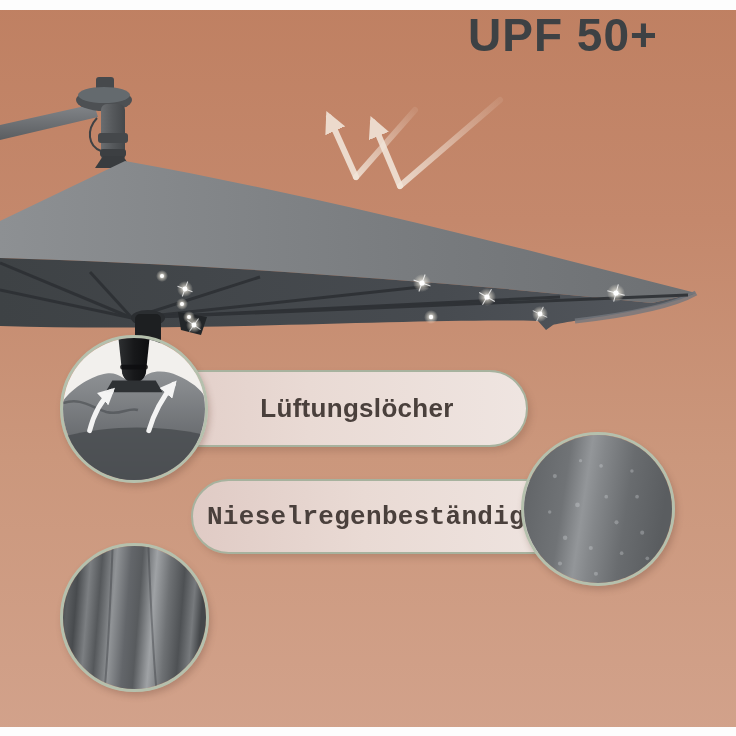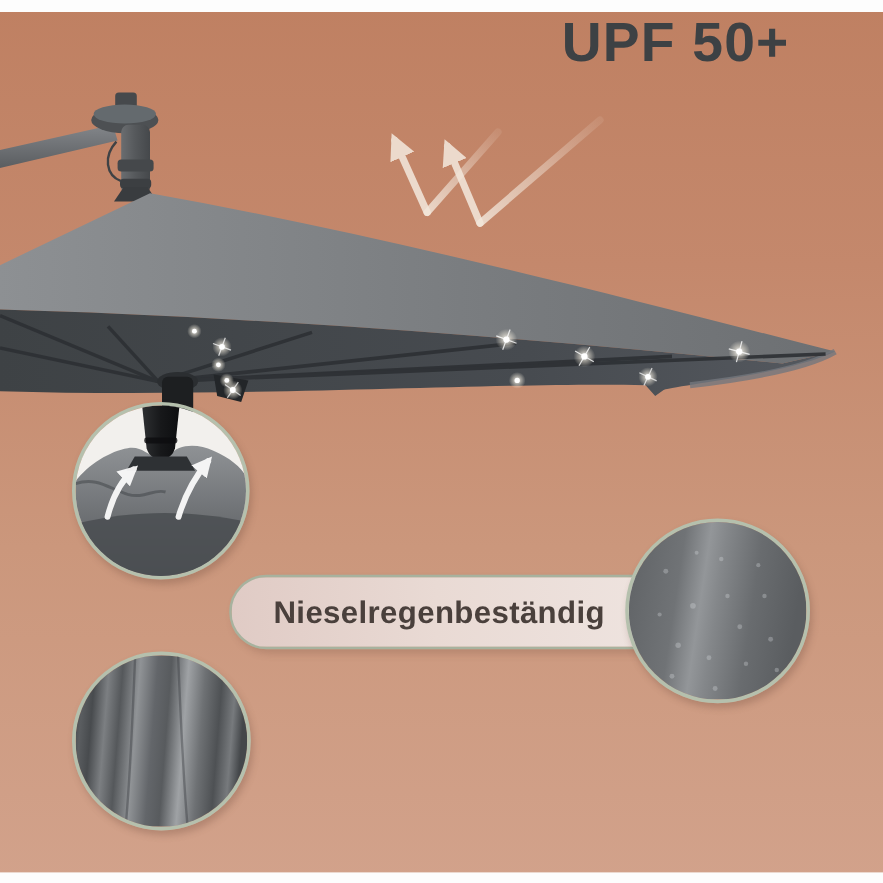--- a/index.html
+++ b/index.html
@@ -18,21 +18,21 @@
   svg.layer{position:absolute;left:0;top:0;z-index:2;}
   .pill{
     position:absolute;z-index:5;box-sizing:border-box;
     background:linear-gradient(90deg,#e0cbc5 0%,#e9dad4 45%,#efe5e1 100%);
     border:2px solid #a7b29e;border-radius:42px;
     box-shadow:3px 4px 6px rgba(118,80,64,.25);
     display:flex;align-items:center;justify-content:center;
     font-size:26px;font-weight:600;color:#4a403c;letter-spacing:.3px;
   }
   .pill1{left:128px;top:370px;width:400px;height:77px;padding-left:58px;}
-  .pill2{left:191px;top:479px;width:384px;height:62px;padding-right:34px;}
+  .pill2{left:191px;top:479px;width:384px;height:75px;padding-right:34px;font-family:Liberation Mono, monospace;}
   .pill3{left:108px;top:586px;width:430px;height:77px;padding-left:62px;}
   .closeup{
     position:absolute;z-index:6;border-radius:50%;overflow:hidden;box-sizing:border-box;
     border:3px solid #b5c0ad;box-shadow:2px 4px 6px rgba(110,74,58,.3);
   }
   .closeup svg{display:block;width:100%;height:100%;}
   .c1{left:60px;top:335px;width:148px;height:148px;}
   .c2{left:521px;top:432px;width:154px;height:154px;}
   .c3{left:60px;top:543px;width:149px;height:149px;}
 </style>
@@ -189,20 +189,23 @@
     <g fill="none" stroke-linecap="round">
       <line x1="415" y1="110" x2="356" y2="177" stroke="url(#fade1)" stroke-width="6"></line>
       <line x1="356" y1="177" x2="329" y2="117" stroke="#f2e6da" stroke-width="6" opacity="0.88" marker-end="url(#ah)"></line>
       <line x1="500" y1="100" x2="400" y2="186" stroke="url(#fade2)" stroke-width="6"></line>
       <line x1="400" y1="186" x2="373" y2="122" stroke="#f2e6da" stroke-width="6" opacity="0.88" marker-end="url(#ah)"></line>
     </g>
   </svg>
 
   <div class="upf">UPF 50+</div>
 
+  <div class="pill pill1">
+    <span>Lüftungslöcher</span>
+  </div>
   <div class="pill pill2">
     <span>Nieselregenbeständig</span>
   </div>
 
   <div class="closeup c1">
     <svg viewBox="0 0 144 144">
       <defs>
         <linearGradient id="c1g" x1="0" y1="0" x2="0" y2="1">
           <stop offset="0" stop-color="#8f9295"></stop>
             <stop offset="1" stop-color="#515458"></stop>

